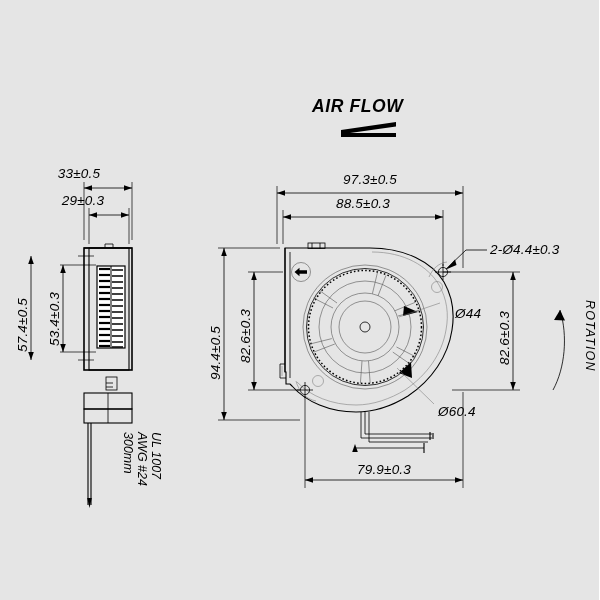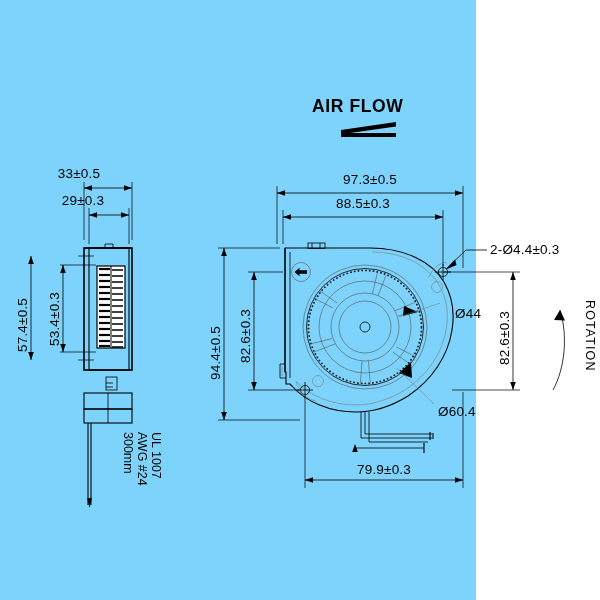--- a/index.html
+++ b/index.html
@@ -1,18 +1,18 @@
 <!DOCTYPE html>
 <html><head>
 <meta charset="utf-8">
 <style>
   html,body{margin:0;padding:0;background:#ffffff;}
   body{width:600px;height:600px;overflow:hidden;
        font-family:"Liberation Sans", sans-serif;}
-  #sheet{position:relative;width:476px;height:600px;background:#7dd3fc;}
+  #sheet{position:relative;width:599px;height:600px;background:#e5e5e5;font-style:italic;}
   svg{display:block;}
   .ln{stroke:#000;fill:none;}
   .thin{stroke-width:0.8;}
   .med{stroke-width:1.1;}
   .thick{stroke-width:1.6;}
   .dimln{stroke:#000;stroke-width:0.8;fill:none;}
   .extln{stroke:#000;stroke-width:0.7;fill:none;}
   .light{stroke:#555;stroke-width:0.6;fill:none;}
   .vlight{stroke:#777;stroke-width:0.55;fill:none;}
   .fillblk{fill:#000;stroke:none;}

